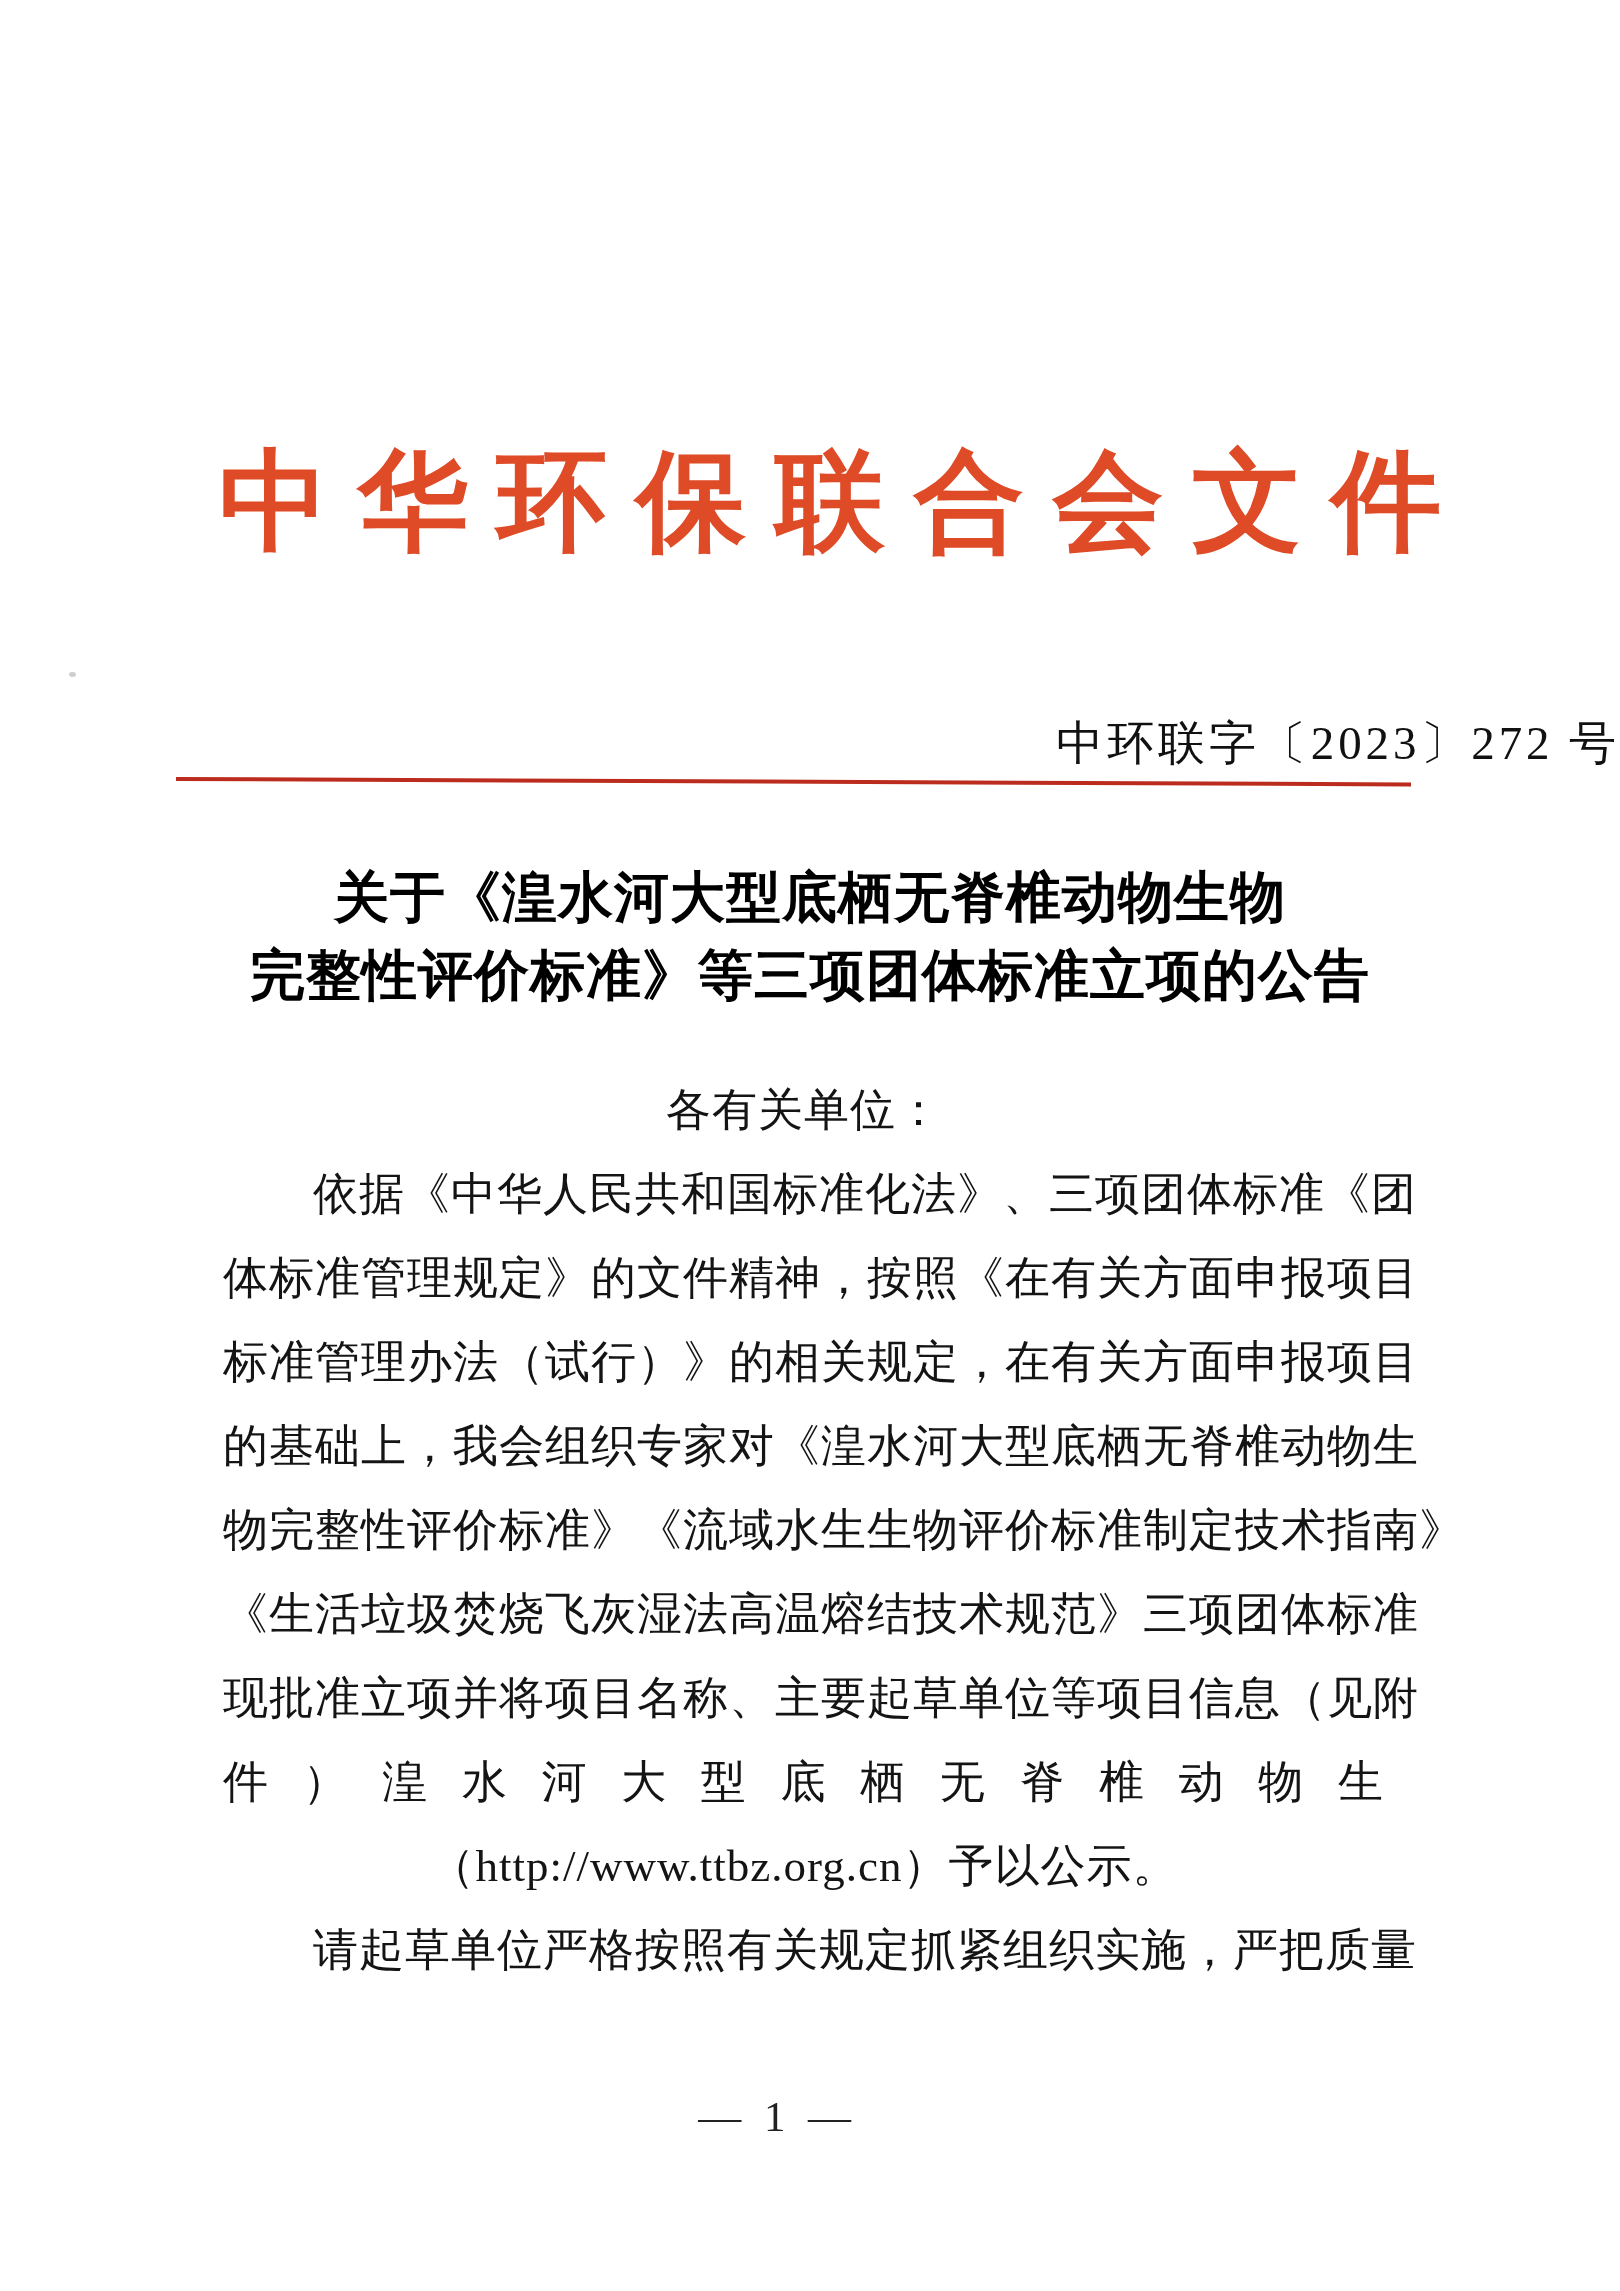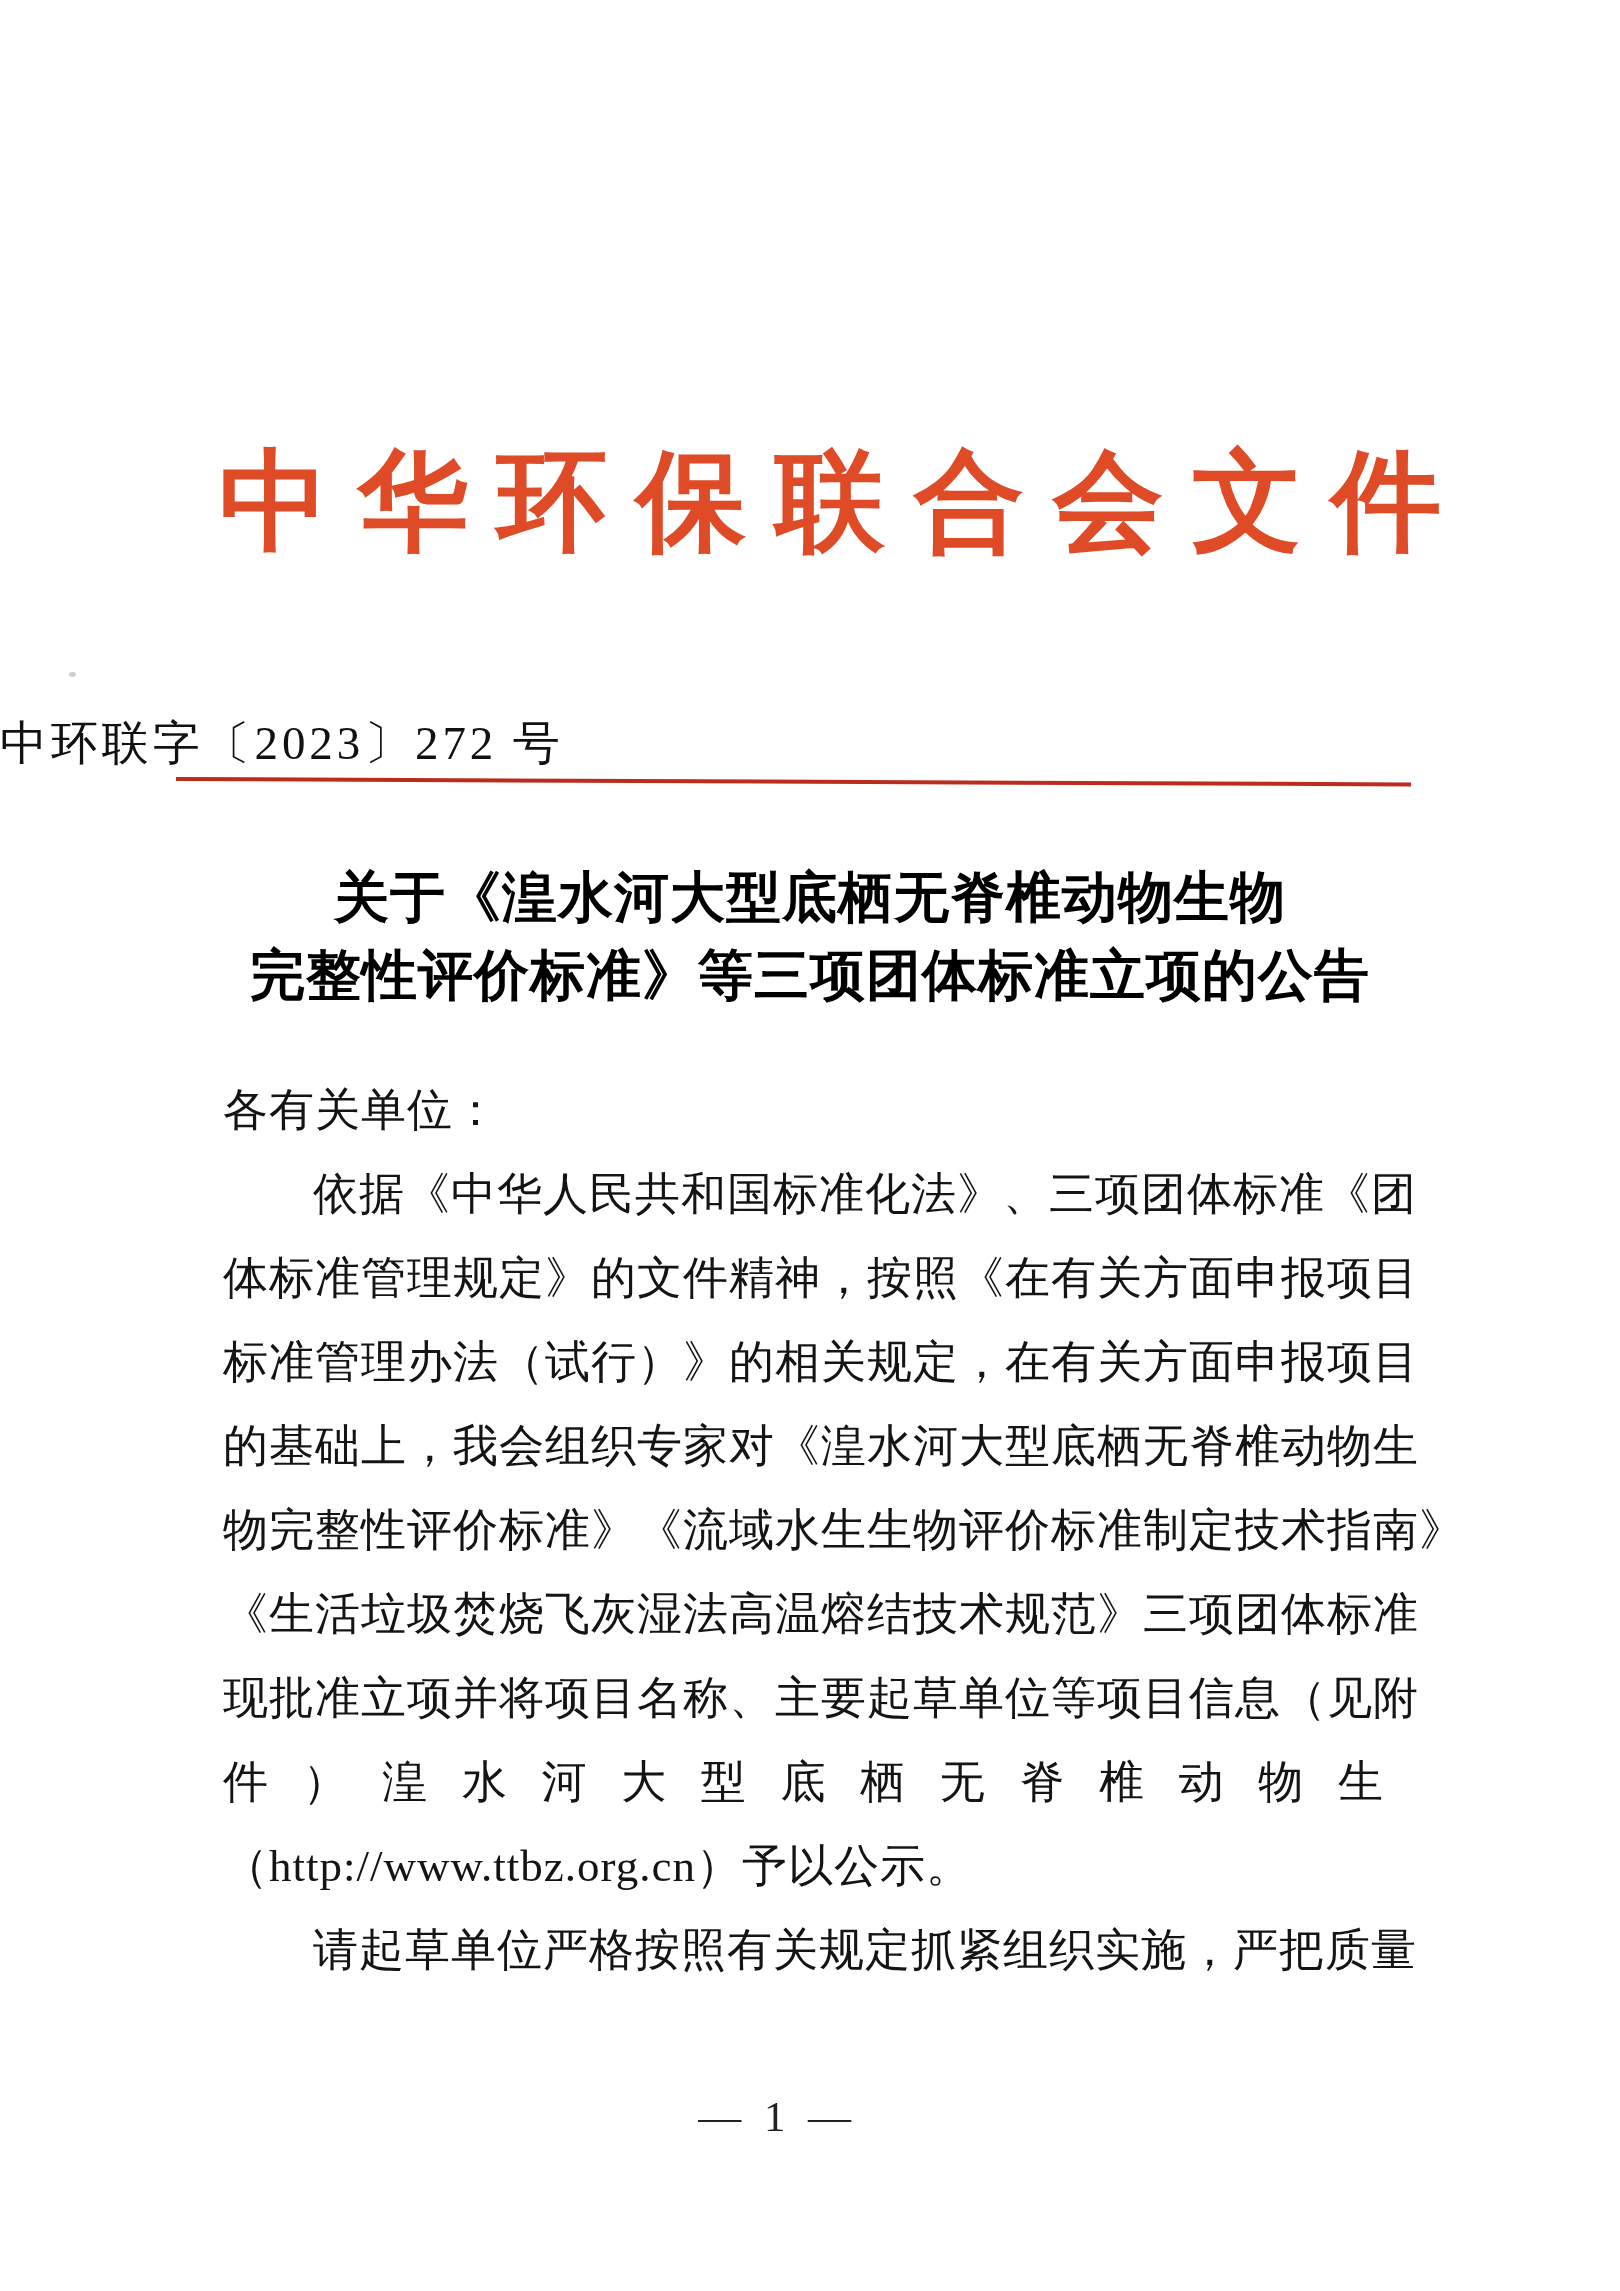--- a/index.html
+++ b/index.html
@@ -35,21 +35,21 @@
     line-height: 127px;
     margin-left: 20px;
   }
 
   
   .doc-number {
     position: absolute;
     top: 712px;
     left: 0;
     width: 100%;
-    text-align: left;
+    text-align: right;
     font-size: 47px;
     letter-spacing: 3.9px;
     color: #111;
     white-space: nowrap;
   }
 
   
   .red-rule {
     position: absolute;
     top: 777px;
@@ -82,20 +82,21 @@
     left: 223px;
     width: 1162px;
     font-size: 45px;
     color: #141414;
   }
   .body-line {
     height: 84px;
     line-height: 84px;
     white-space: nowrap;
     letter-spacing: 1px;
+    text-align: center;
   }
   .body-line.indent {
     text-indent: 2em;
   }
   .body-line.justify-wide {
     white-space: normal;
     text-align: justify;
     text-align-last: justify;
     letter-spacing: 2px;
   }

